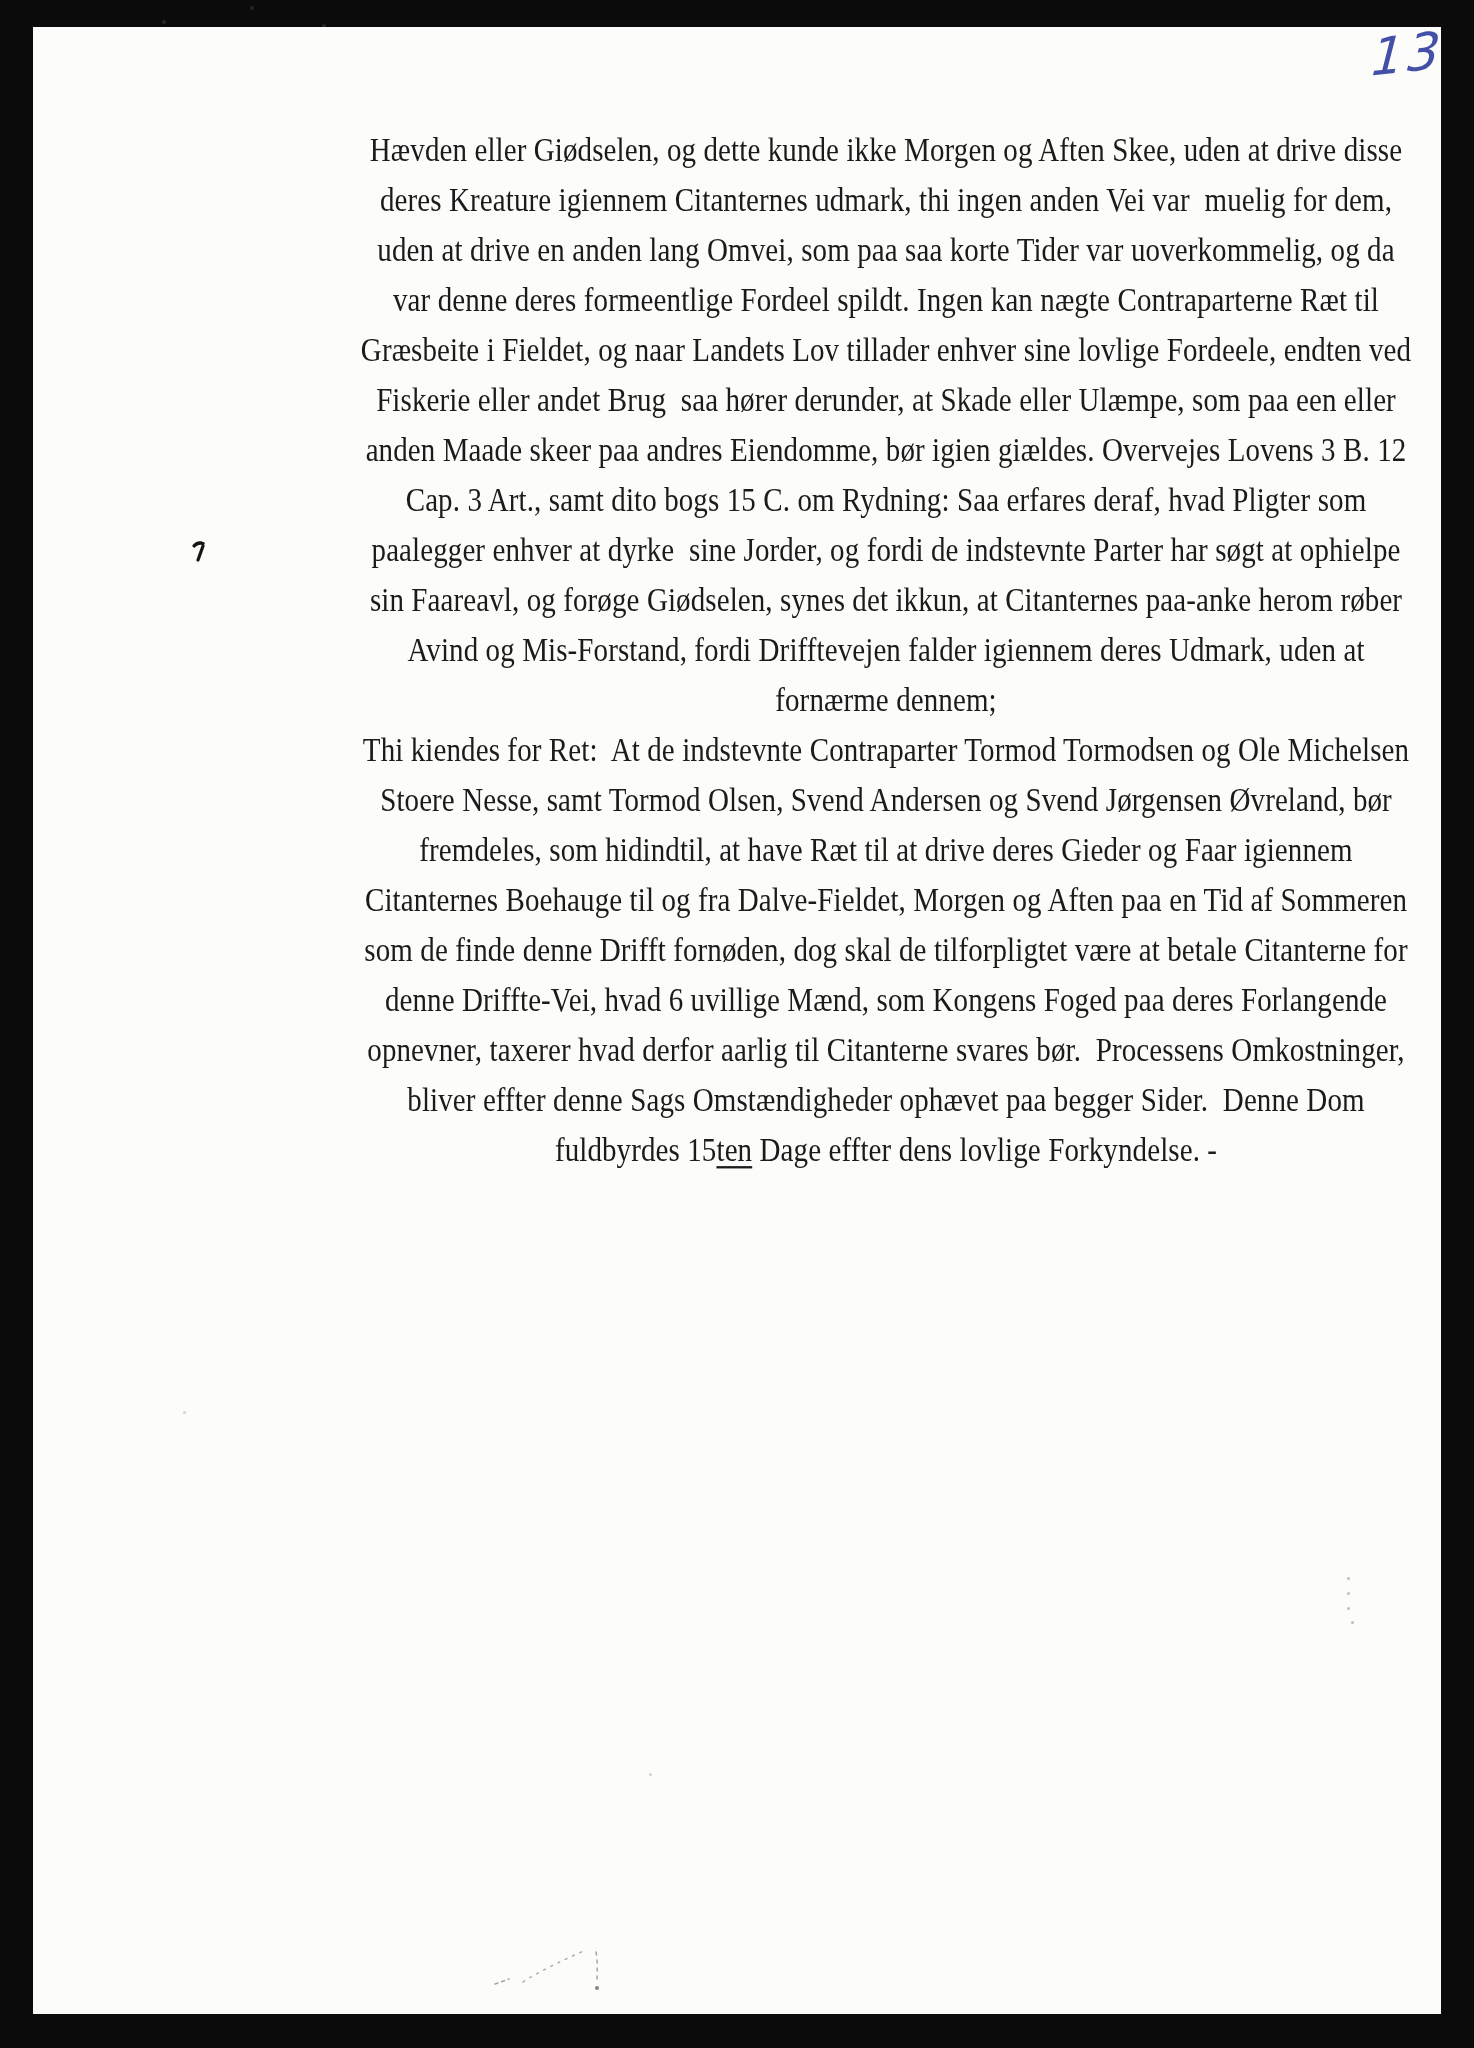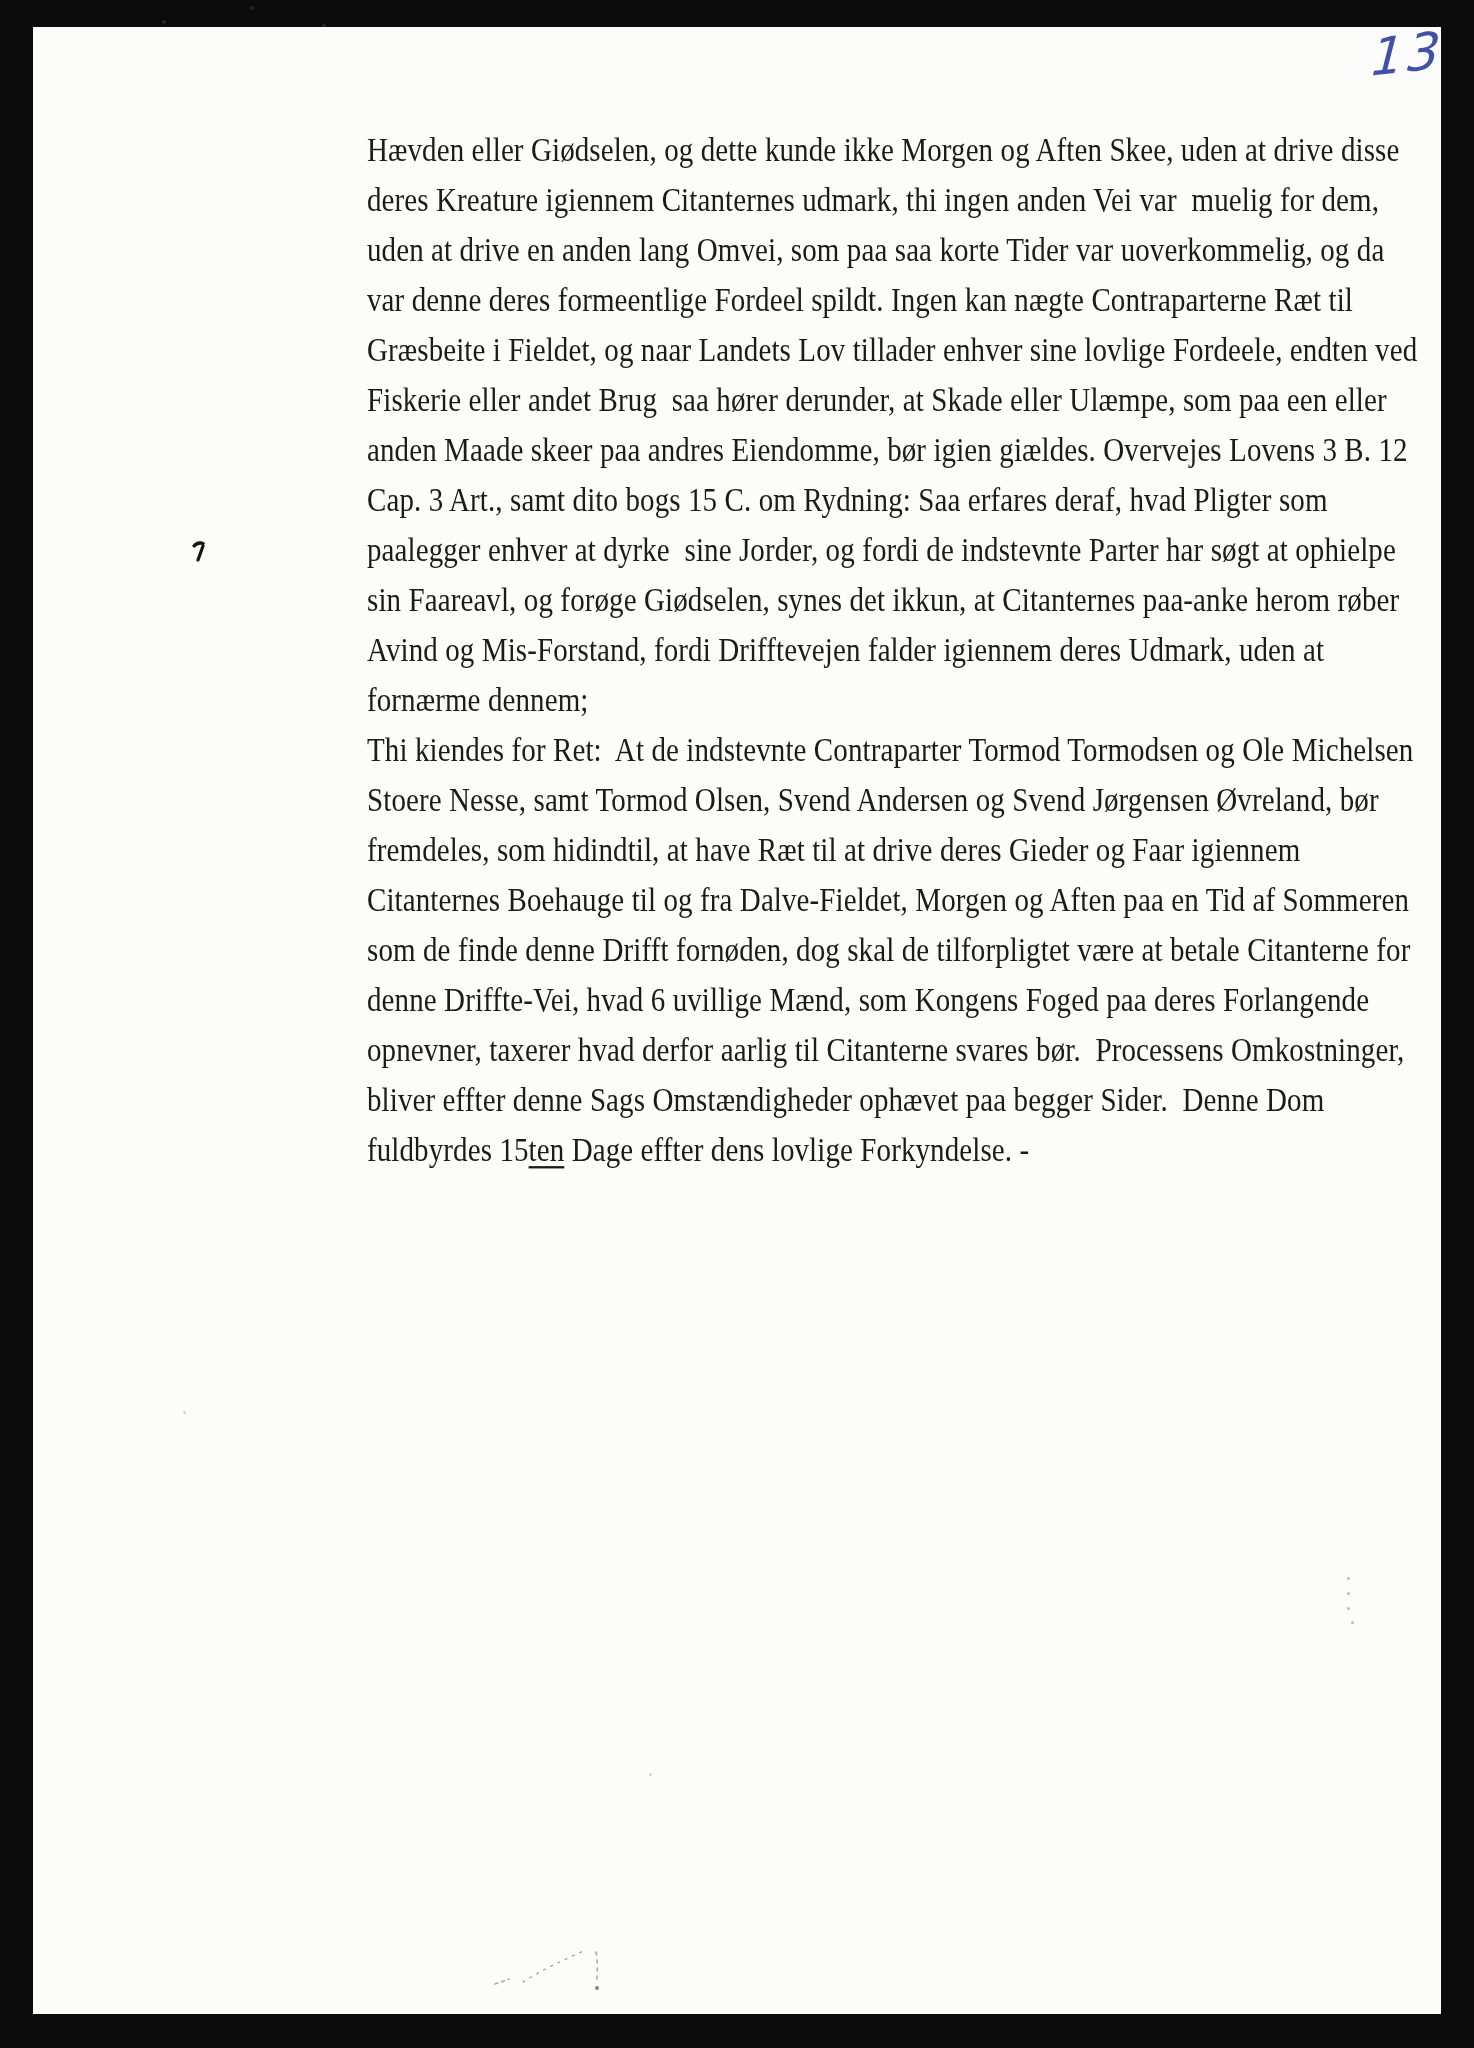--- a/index.html
+++ b/index.html
@@ -33,22 +33,23 @@
     width: 100px; height: 70px;
     font-family: "DejaVu Sans", sans-serif;
     font-style: italic;
     font-size: 51px;
     letter-spacing: 4px;
     transform: rotate(-6deg) skewX(-10deg);
     transform-origin: 50% 50%;
   }
   .text-block {
     position: absolute;
-    left: 334px; top: 102px;
+    left: 318px; top: 102px;
     width: 1070px;
+    text-align: center;
   }
   .text-line {
     display: block;
     height: 50px;
     line-height: 36px;
     font-size: 29px;
     white-space: pre;
     transform: scaleY(1.16);
     transform-origin: 0 0;
     letter-spacing: 0.1px;

